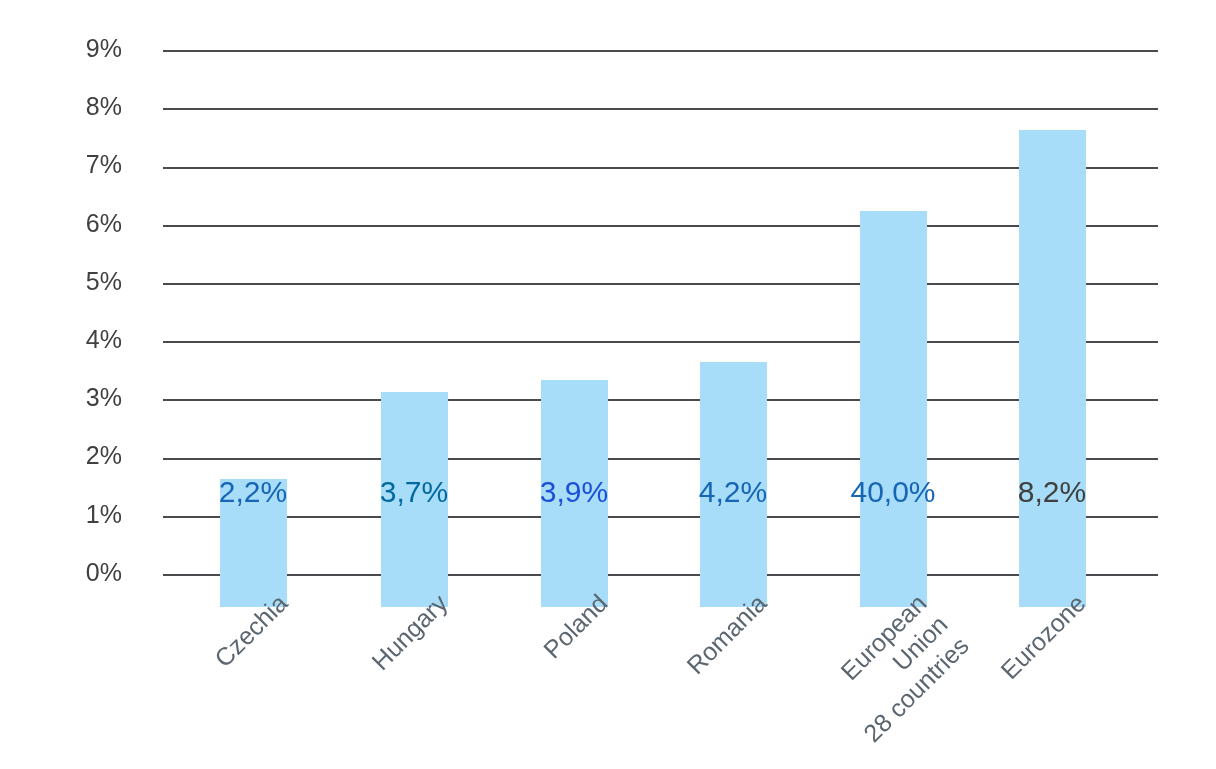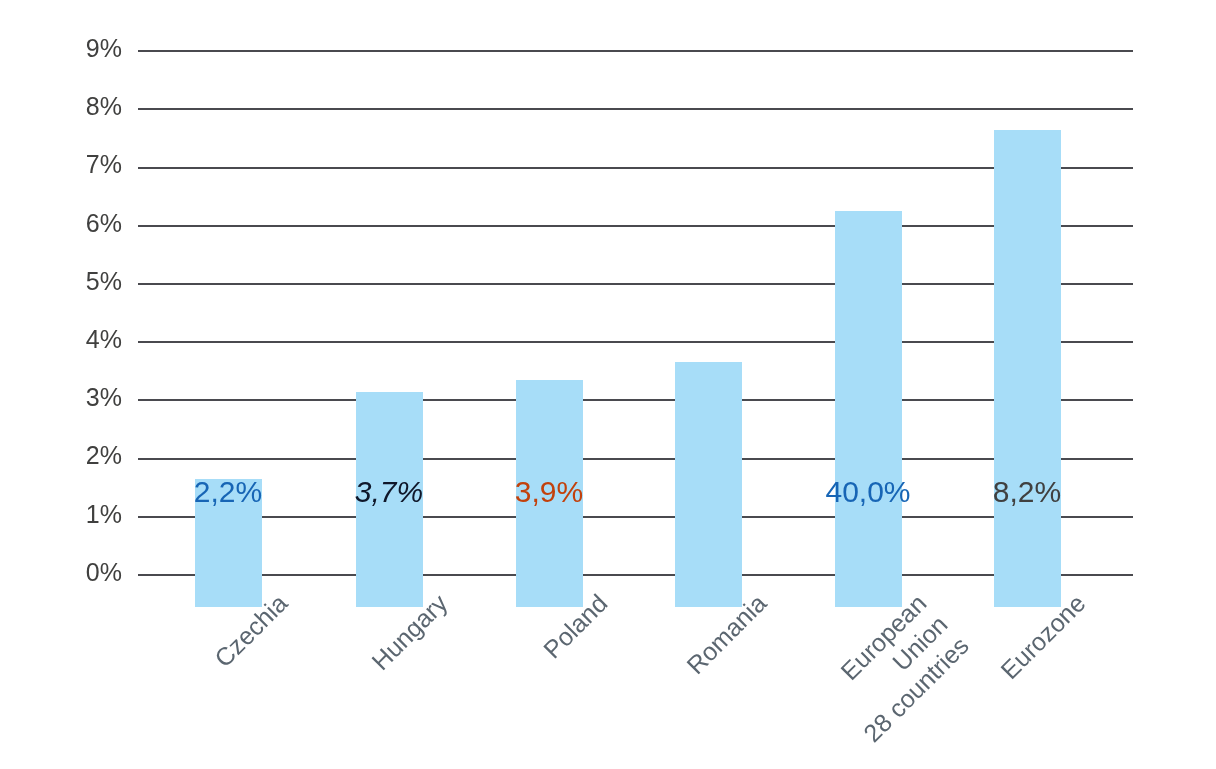--- a/index.html
+++ b/index.html
@@ -18,21 +18,21 @@
     position: relative;
     width: 1216px;
     height: 769px;
     background: #ffffff;
   }
 
   
   
   #plot-area {
     position: absolute;
-    left: 138px;
+    left: 163px;
     top: 50px;
     width: 995px;
     height: 557px;
   }
 
   .gridline {
     position: absolute;
     left: 0;
     width: 100%;
     height: 0;
@@ -140,22 +140,23 @@
     <div class="gridline baseline" style="top: 524px; border-top-color: rgb(74, 74, 79);"></div>
 
     <div class="bar" style="left: 57px; height: 128.089px; background: rgb(167, 221, 248);"></div>
     <div class="bar" style="left: 218px; height: 215.422px; background: rgb(167, 221, 248);"></div>
     <div class="bar" style="left: 378px; height: 227.067px; background: rgb(167, 221, 248);"></div>
     <div class="bar" style="left: 537px; height: 244.533px; background: rgb(167, 221, 248);"></div>
     <div class="bar" style="left: 697px; height: 395.911px; background: rgb(167, 221, 248);"></div>
     <div class="bar" style="left: 856px; height: 477.422px; background: rgb(167, 221, 248);"></div>
 
     <div class="bar-label" style="left: 25px; color: rgb(23, 101, 181);">2,2%</div>
-    <div class="bar-label" style="left: 186px; color: #0f172a; font-style: italic;">3,7%</div>
-    <div class="bar-label" style="left: 346px; color: #c2410c;">3,9%</div>
+    <div class="bar-label" style="left: 186px; color: #0369a1;">3,7%</div>
+    <div class="bar-label" style="left: 346px; color: #1d4ed8;">3,9%</div>
+    <div class="bar-label" style="left: 505px; color: rgb(23, 101, 181);">4,2%</div>
     <div class="bar-label" style="left: 665px; color: rgb(23, 101, 181);">40,0%</div>
     <div class="bar-label" style="left: 824px; color: #404040;">8,2%</div>
   </div>
 
   <div id="x-axis-labels">
     <div class="xcat" style="left: -118px; color: rgb(91, 102, 112);">
       <span class="line">Czechia</span>
     </div>
     <div class="xcat" style="left: 42px; color: rgb(91, 102, 112);">
       <span class="line">Hungary</span>

